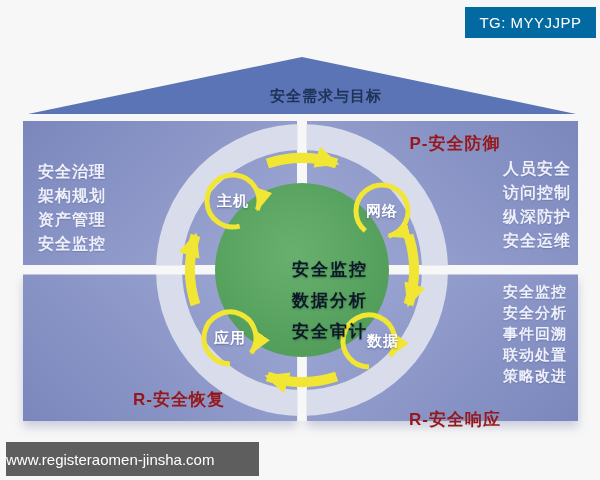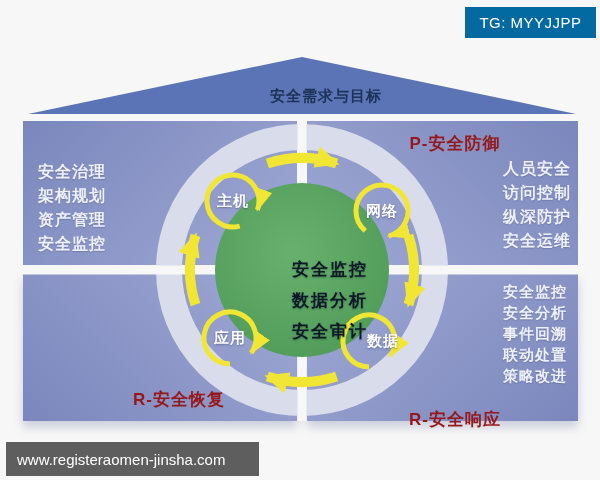--- a/index.html
+++ b/index.html
@@ -12,21 +12,21 @@
 
   
   .badge{
     position:absolute;left:465px;top:7px;width:131px;height:31px;
     background:#0369a1;color:#ffffff;font-size:15px;letter-spacing:.5px;
     display:flex;align-items:center;justify-content:center;
   }
   .footer-bar{
     position:absolute;left:6px;top:442px;width:253px;height:34px;
     background:#5e5e5e;color:#ffffff;font-size:15px;
-    display:flex;align-items:center;padding-left:11px;box-sizing:border-box;
+    display:flex;align-items:center;box-sizing:border-box;
     white-space:nowrap;
   }
 
   
   .roof-svg{position:absolute;left:0;top:0;}
   .roof-title{
     position:absolute;left:222px;top:87px;width:160px;text-align:right;
     color:#1c3257;font-weight:bold;font-size:15px;letter-spacing:1px;
   }
 

